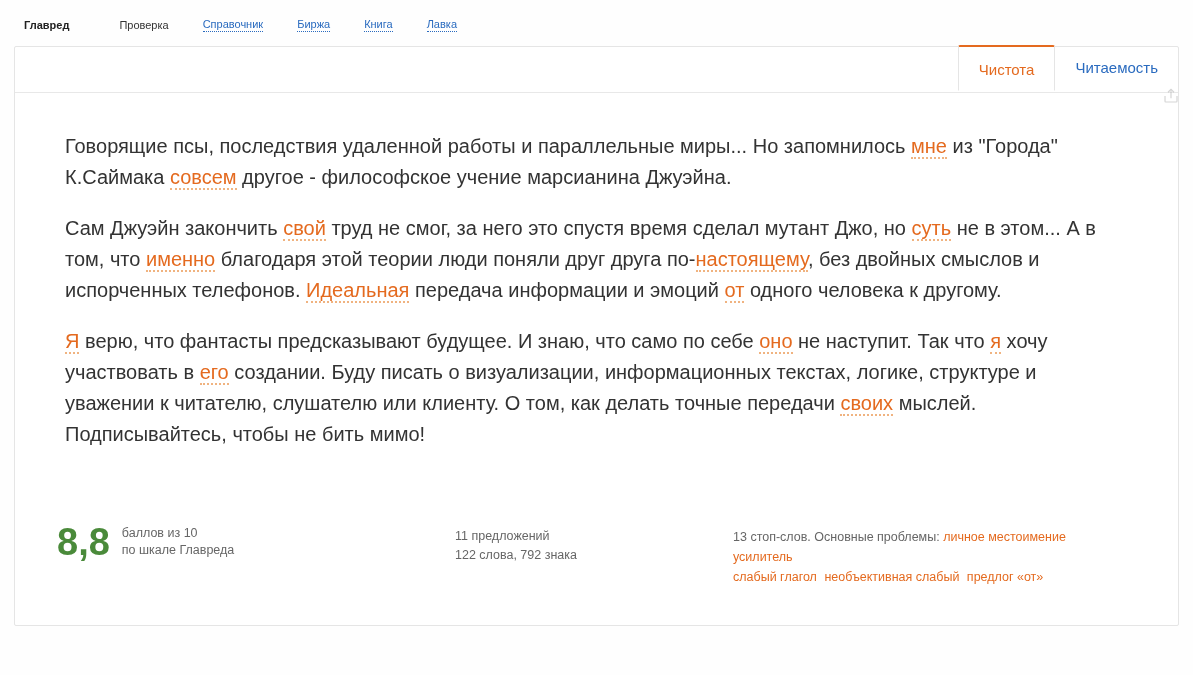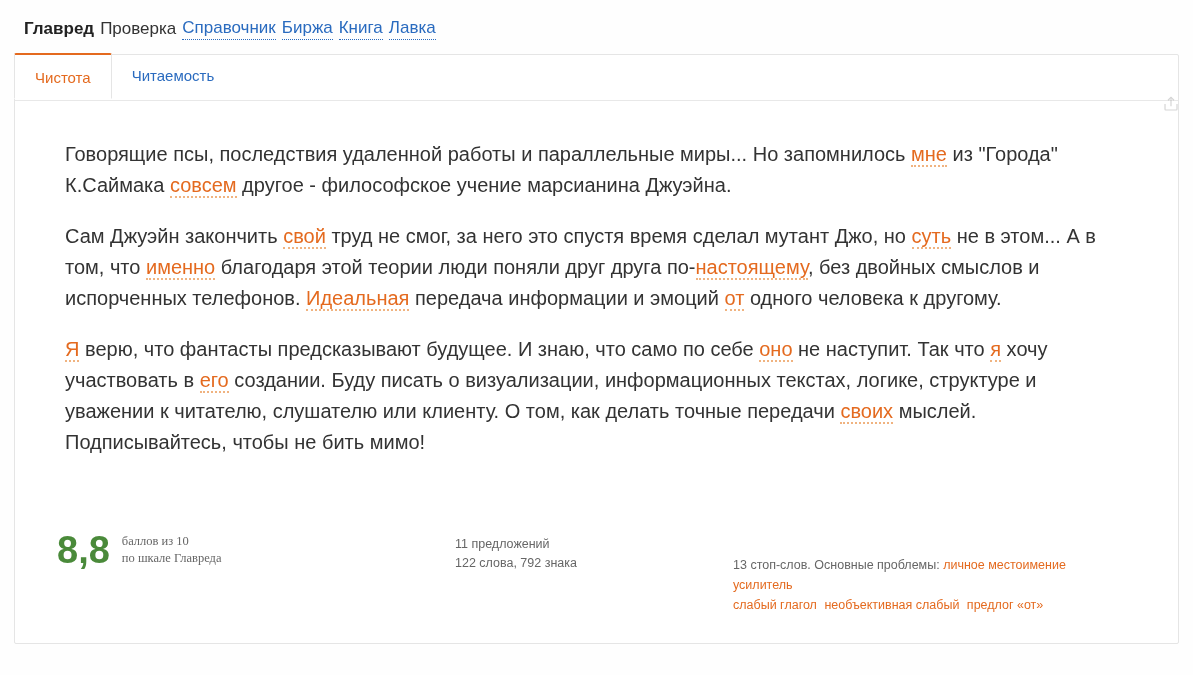--- a/index.html
+++ b/index.html
@@ -8,30 +8,31 @@
     background: #fefefe;
     color: #333;
     width: 1193px;
     height: 675px;
     overflow: hidden;
   }
   .top-nav {
     display: flex;
     align-items: center;
     padding: 18px 24px 14px 24px;
-    gap: 6px;
-    font-size: 17px;
+    gap: 34px;
+    font-size: 11px;
   }
   .top-nav .brand {
     font-weight: bold;
     color: #222;
   }
   .top-nav .nav-item {
     color: #333;
     cursor: pointer;
+    margin-left: 16px;
   }
   .top-nav .nav-link {
     color: #2a6bbf;
     cursor: pointer;
     border-bottom: 1px dotted #2a6bbf;
     padding-bottom: 1px;
   }
 
   .panel-wrap {
     padding: 0 14px;
@@ -42,20 +43,21 @@
     border-radius: 2px;
     position: relative;
     min-height: 580px;
   }
 
   .tabs {
     display: flex;
     border-bottom: 1px solid #e8e8e8;
     position: relative;
     margin-top: -1px;
+    justify-content: flex-end;
   }
   .tab {
     padding: 14px 20px 12px 20px;
     font-size: 15px;
     cursor: pointer;
     color: #2a6bbf;
     position: relative;
     top: -1px;
   }
   .tab.active {
@@ -107,32 +109,31 @@
     align-items: center;
     gap: 12px;
     min-width: 320px;
   }
   .score-num {
     font-size: 38px;
     font-weight: bold;
     color: #4a8a3a;
     line-height: 1;
   }
-  .score-text { line-height: 1.4; font-family: Liberation Serif, serif; }
+  .score-text { line-height: 1.4; }
   .stats-block {
     min-width: 220px;
     line-height: 1.5;
     padding-top: 4px;
     margin-left: 20px;
   }
   .problems-block {
     flex: 1;
     line-height: 1.6;
     padding-top: 4px;
-    margin-top: 20px;
   }
   .problem-tag {
     color: #e46a1f;
     cursor: pointer;
     margin-right: 4px;
   }
 </style>
 </head>
 <body>
 

